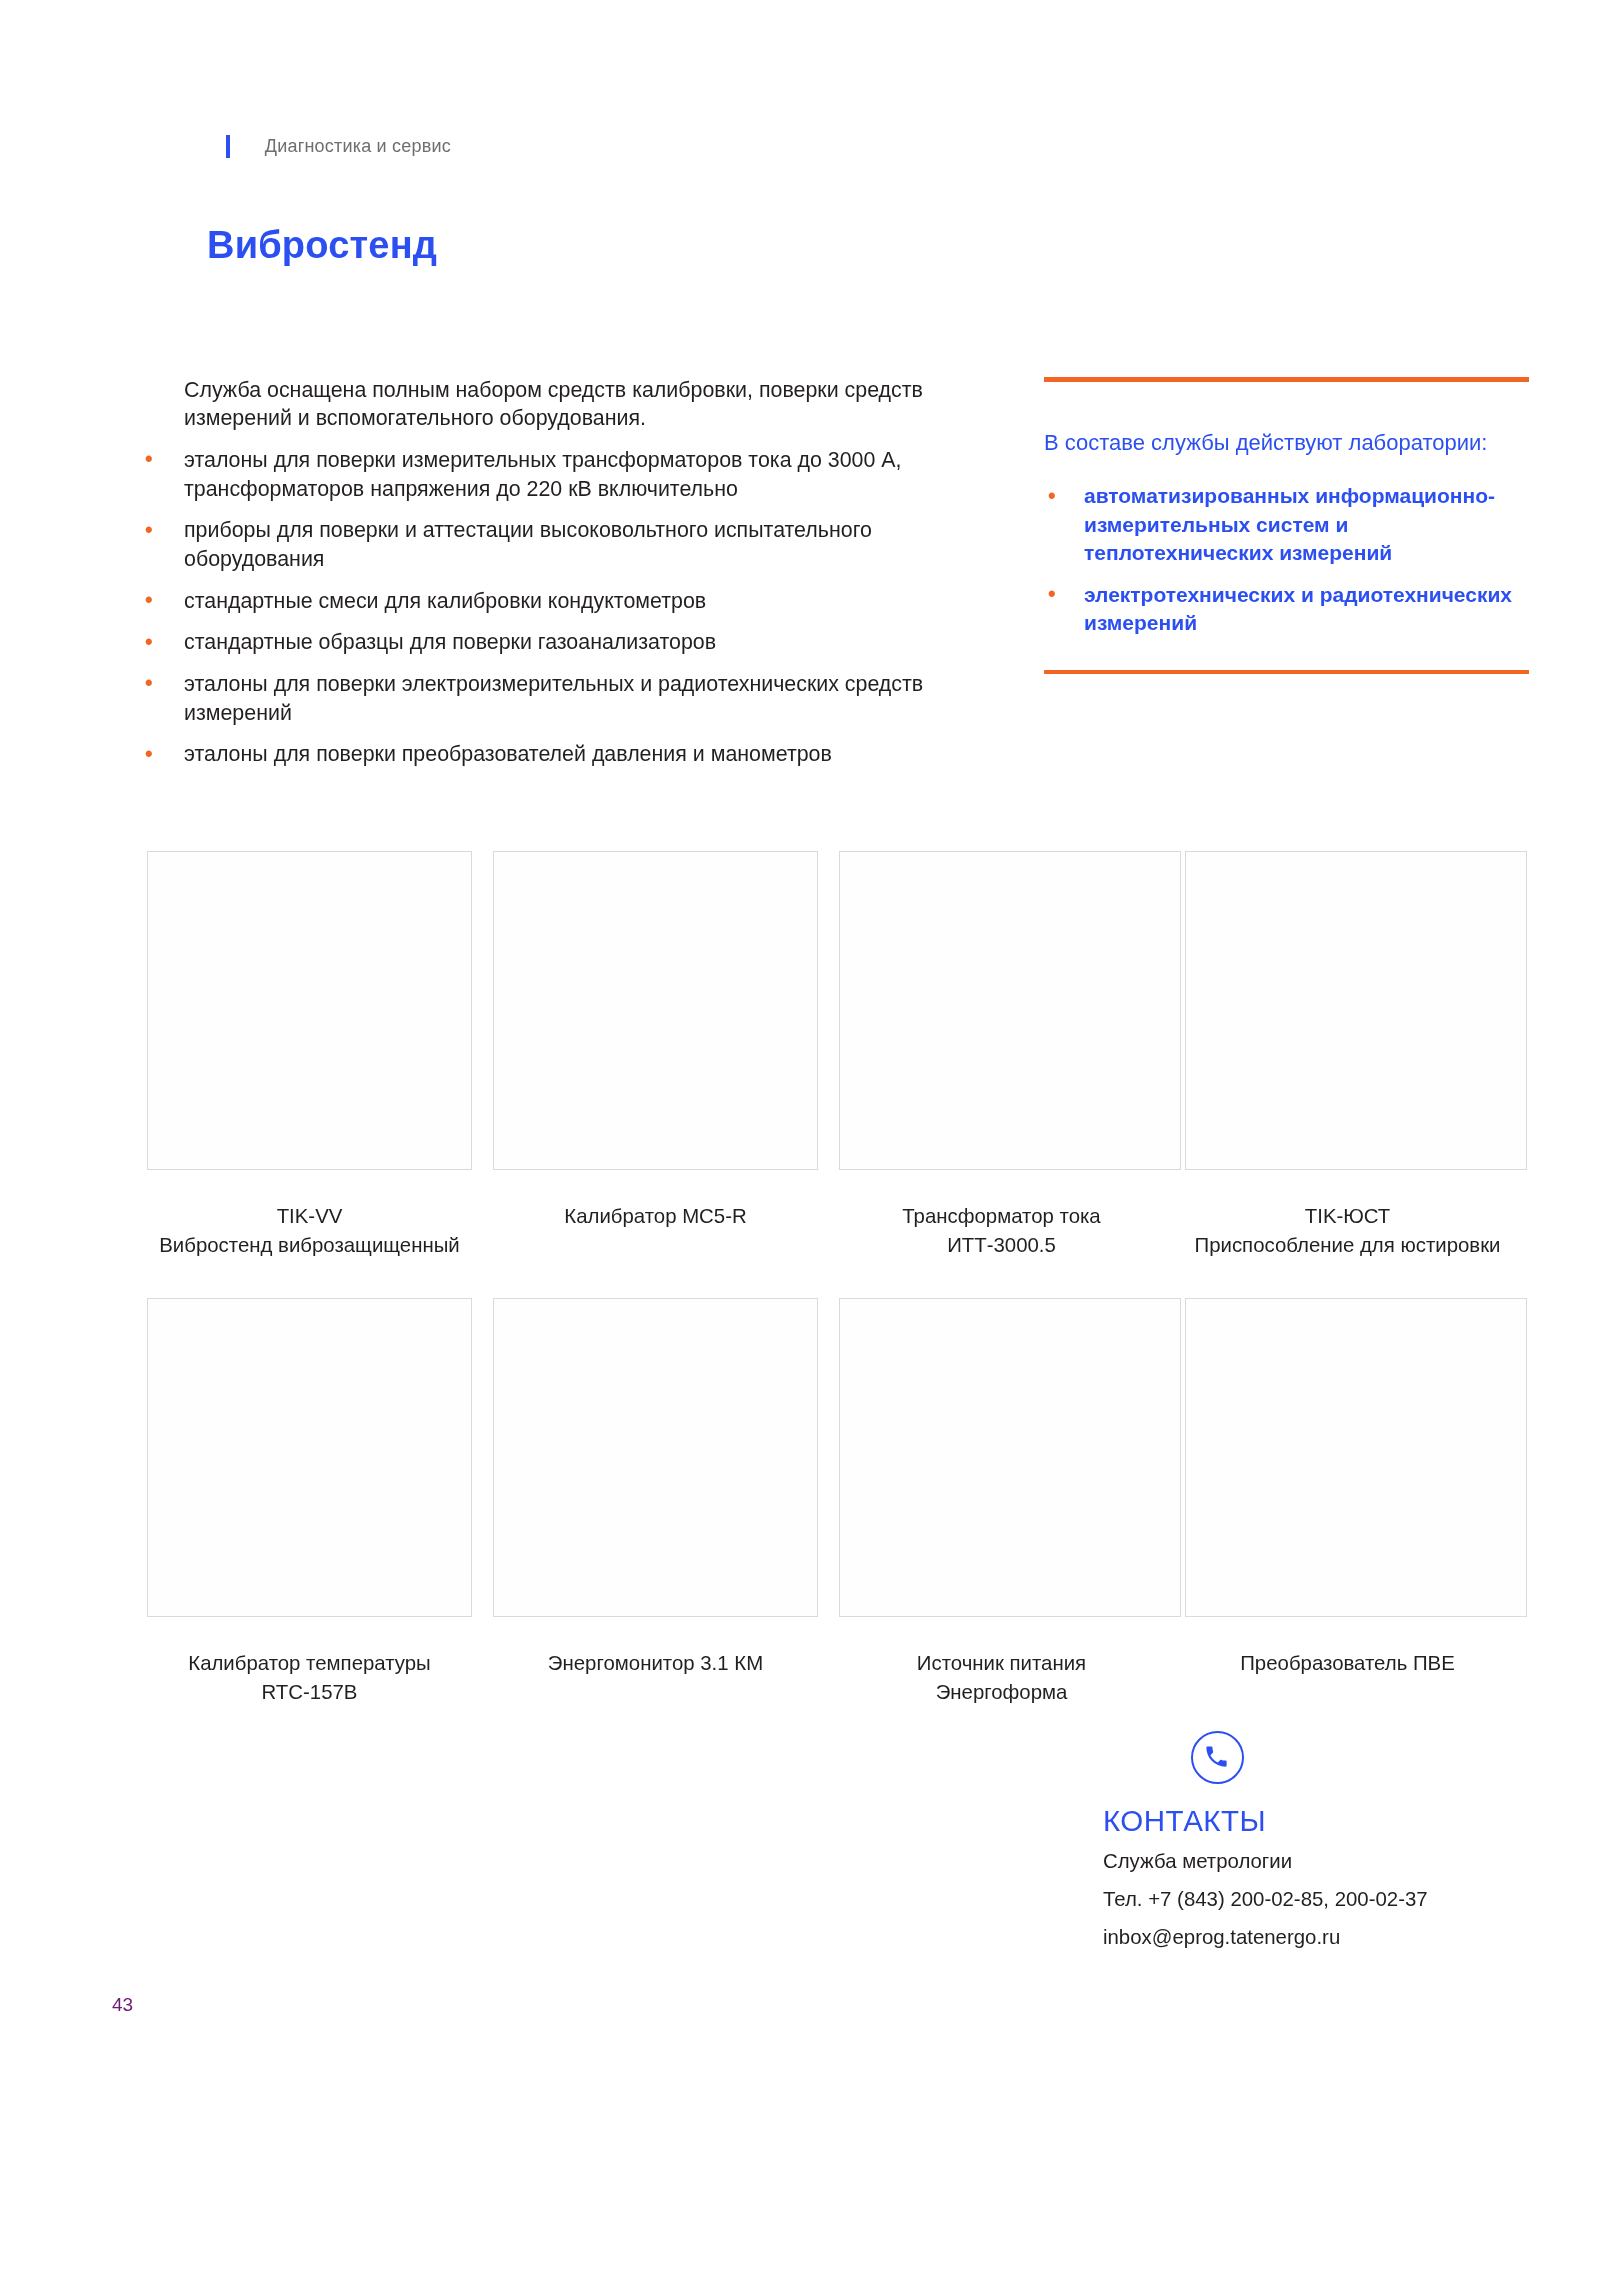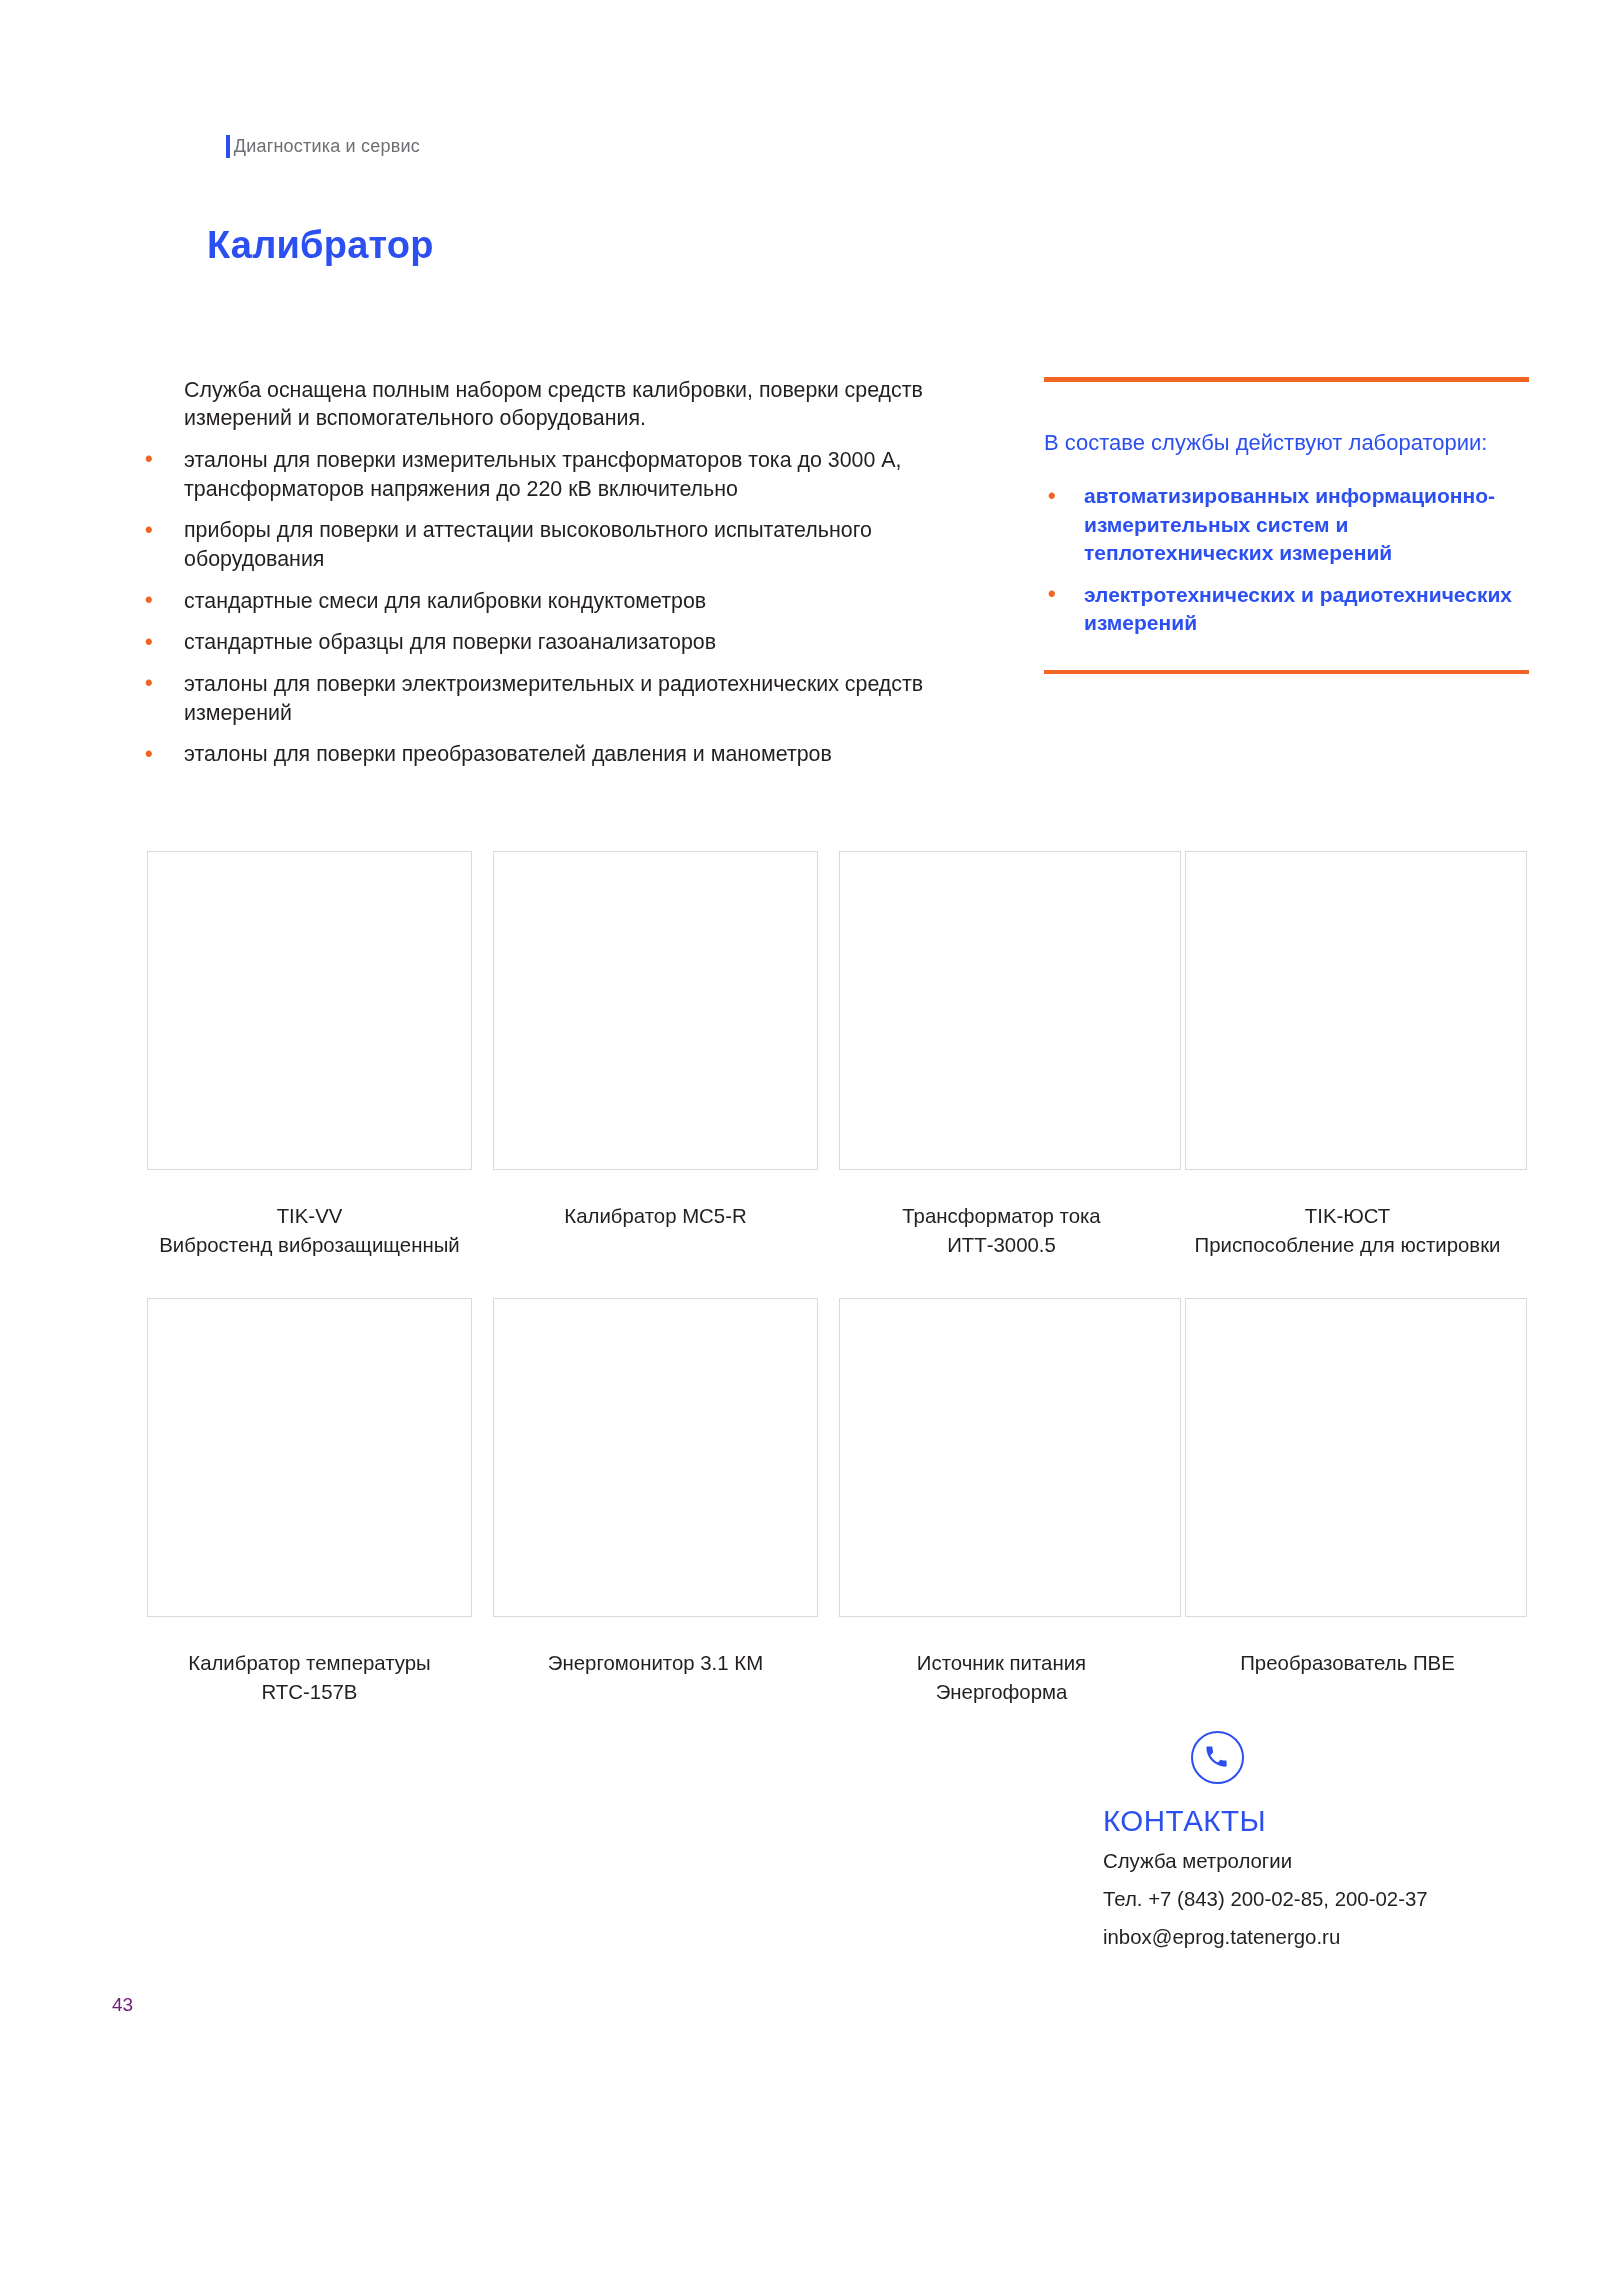--- a/index.html
+++ b/index.html
@@ -21,21 +21,21 @@
     background: #ffffff;
   }
 
   
   .header {
     position: absolute;
     left: 186px;
     top: 135px;
     display: flex;
     align-items: center;
-    gap: 4px;
+    gap: 35px;
     padding-left: 40px;
   }
   .header-rule {
     width: 3.8px;
     height: 23px;
     background: #2b4ff0;
   }
   .header-label {
     font-size: 18px;
     color: #6d6e71;
@@ -205,21 +205,21 @@
 </head>
 <body>
 
 <div class="page">
 
   <div class="header">
     <div class="header-rule"></div>
     <div class="header-label">Диагностика и сервис</div>
   </div>
 
-  <div class="page-title">Калибратор</div>
+  <div class="page-title">Вибростенд</div>
 
   <div class="left-col">
     <div class="intro">Служба оснащена полным набором средств калибровки, поверки средств измерений и вспомогательного оборудования.</div>
     <ul class="bullet-list">
       <li>эталоны для поверки измерительных трансформаторов тока до 3000 А, трансформаторов напряжения до 220 кВ включительно</li>
       <li>приборы для поверки и аттестации высоковольтного испытательного оборудования</li>
       <li>стандартные смеси для калибровки кондуктометров</li>
       <li>стандартные образцы для поверки газоанализаторов</li>
       <li>эталоны для поверки электроизмерительных и радиотехнических средств измерений</li>
       <li>эталоны для поверки преобразователей давления и манометров</li>

